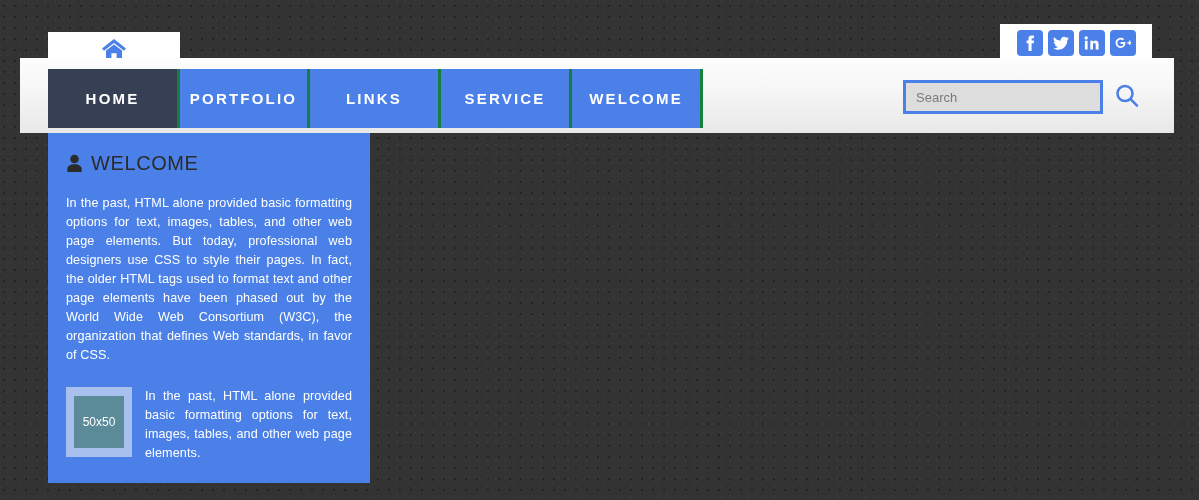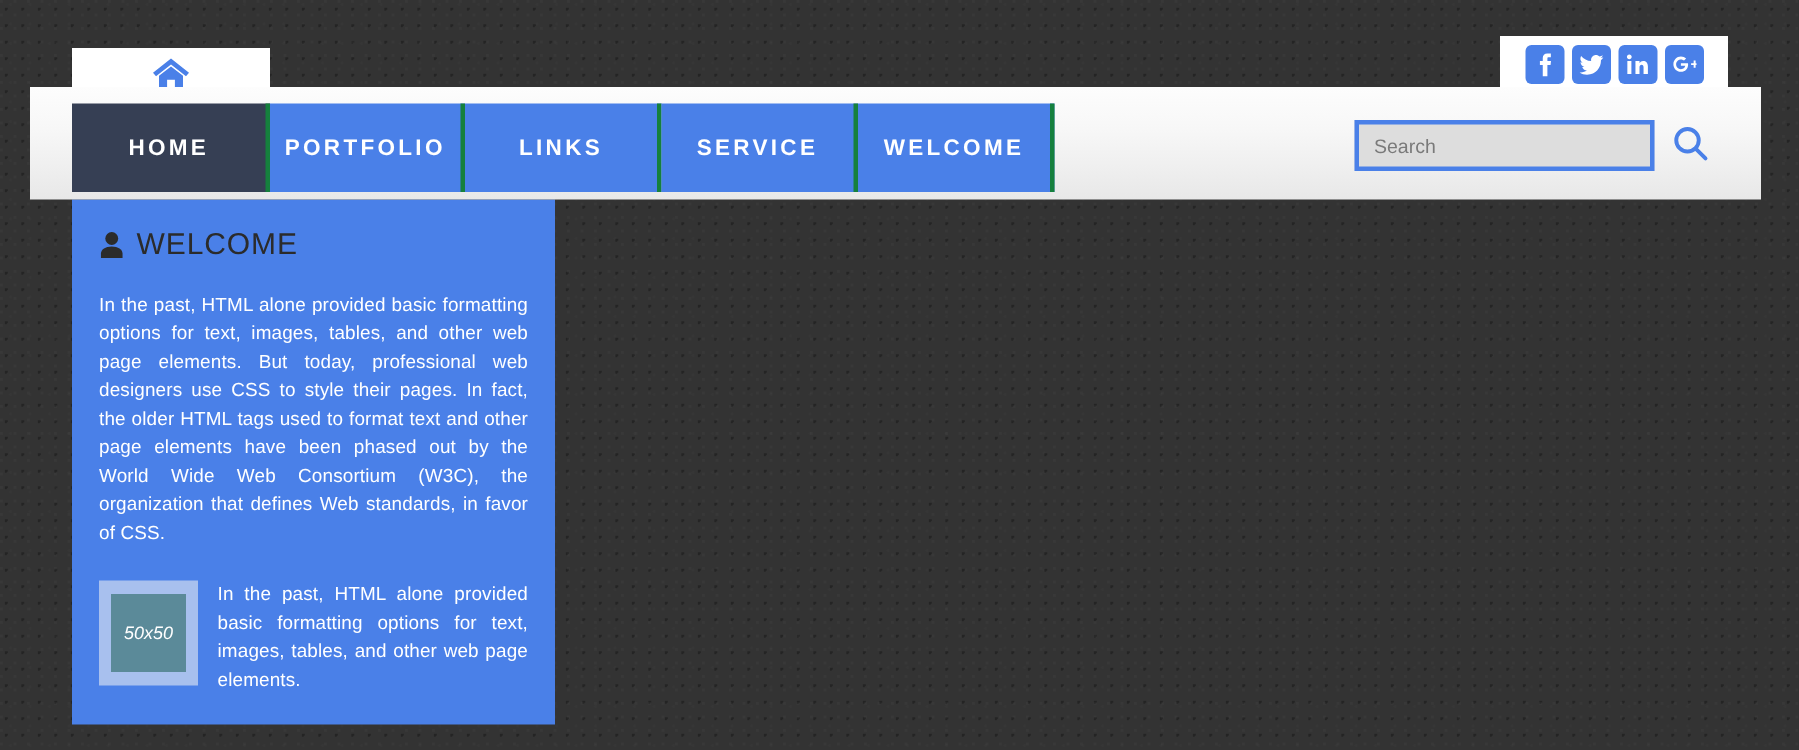--- a/index.html
+++ b/index.html
@@ -173,21 +173,20 @@
     align-items: flex-start;
   }
   #media-thumb {
     flex: 0 0 auto;
     width: 66px;
     height: 70px;
     background: #a8c0ee;
     display: flex;
     align-items: center;
     justify-content: center;
-    font-style: italic;
   }
   #media-thumb-inner {
     width: 50px;
     height: 52px;
     background: #5b8a99;
     color: #ffffff;
     font-size: 12px;
     display: flex;
     align-items: center;
     justify-content: center;

